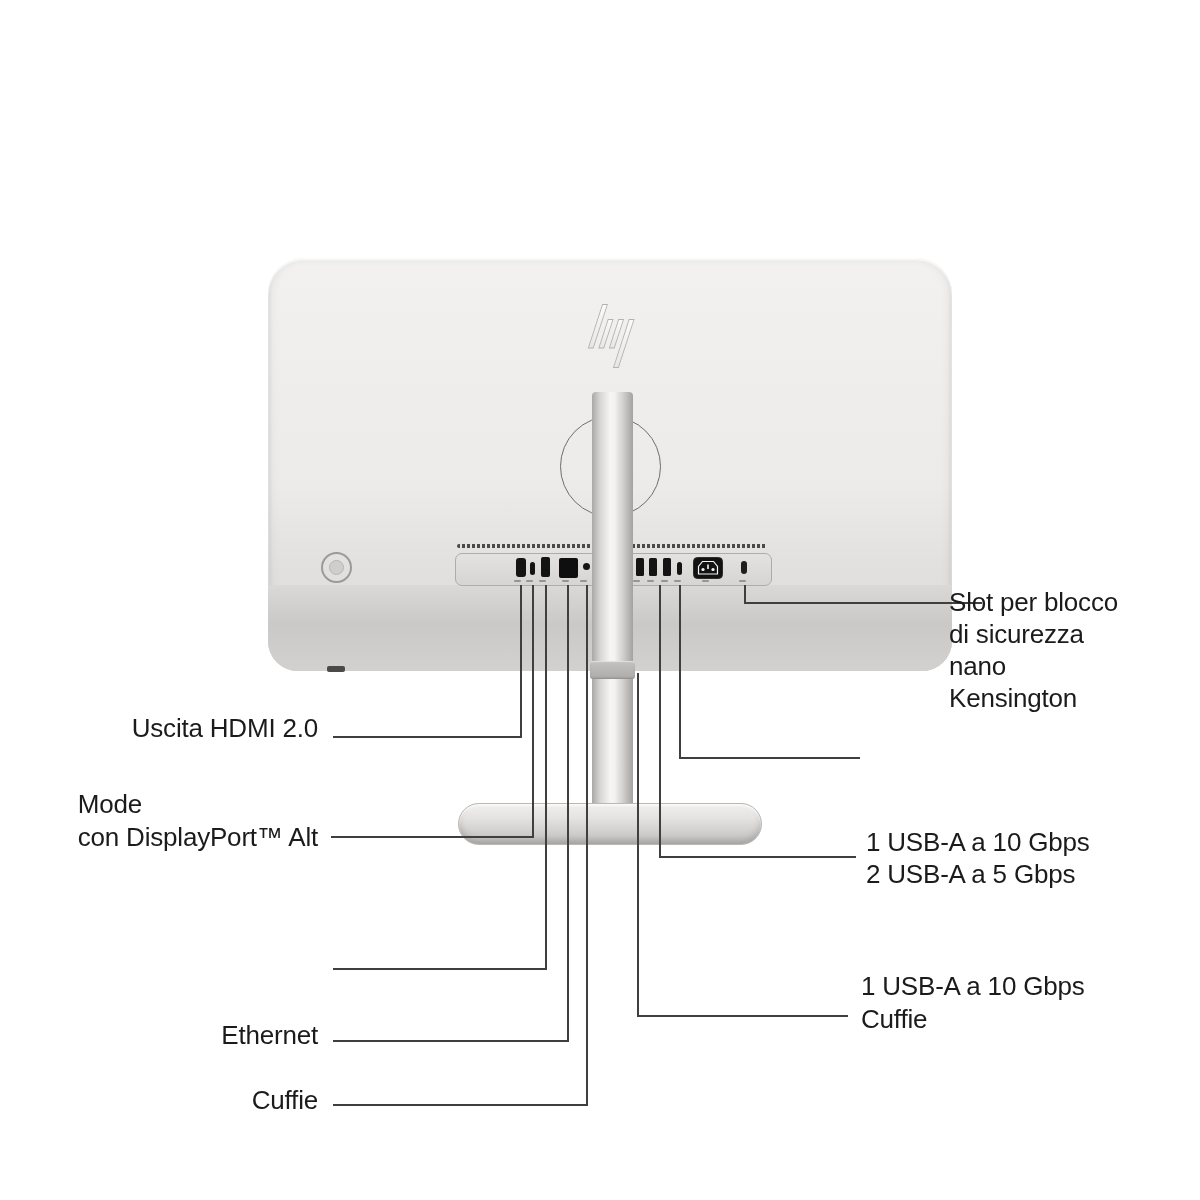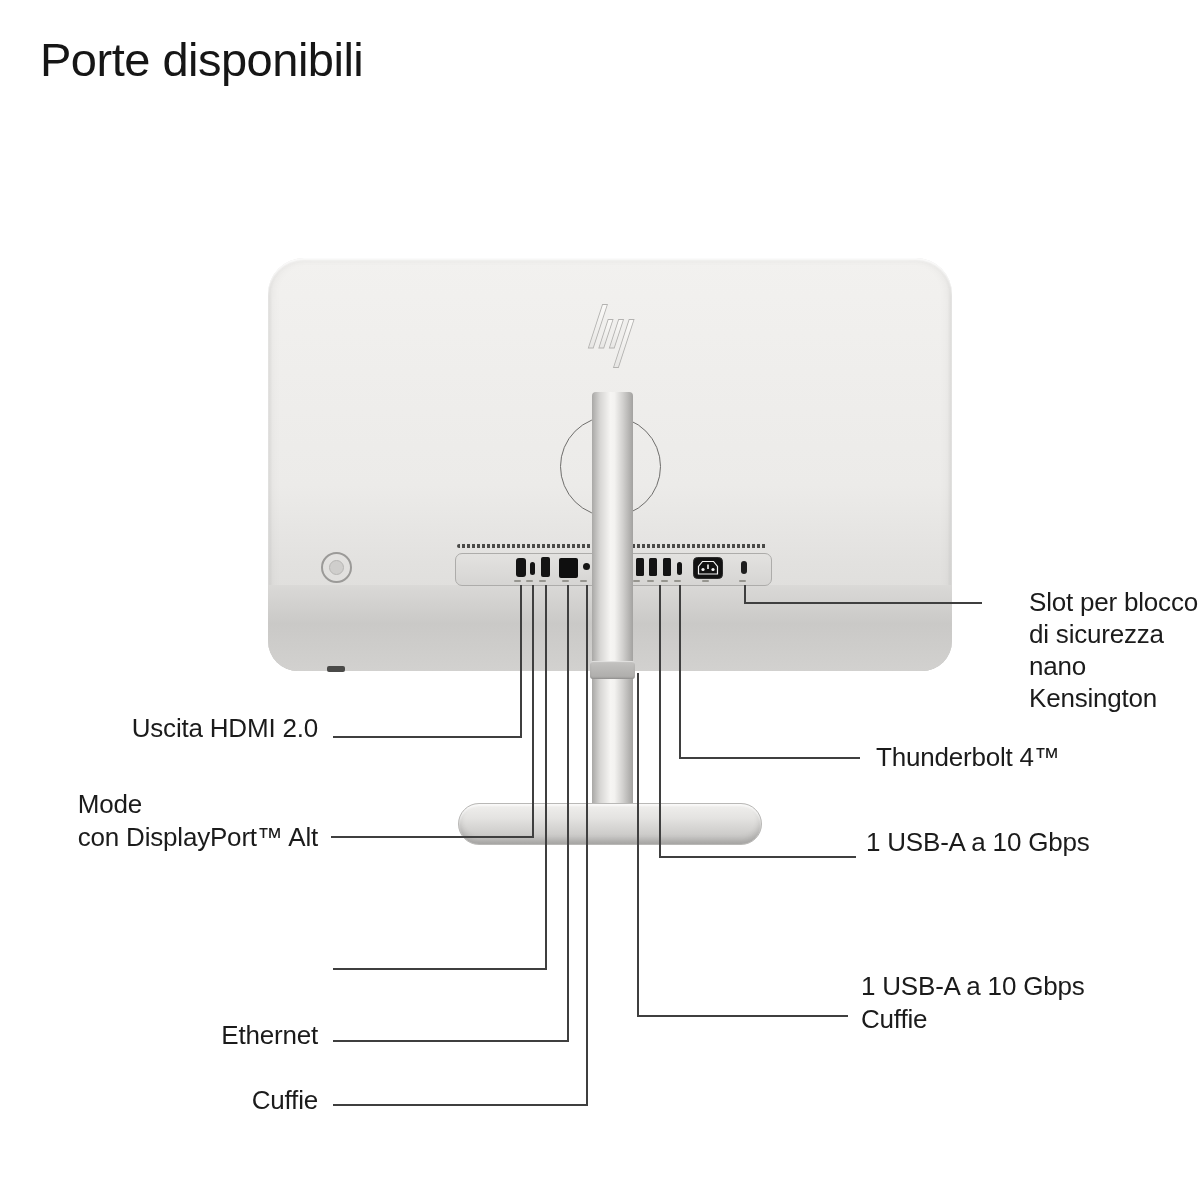--- a/index.html
+++ b/index.html
@@ -38,21 +38,20 @@
   .ln{background:#3f3f3f;}
   
   .lb{font-size:26px;line-height:33px;letter-spacing:-0.2px;color:#1b1b1b;white-space:nowrap;}
   .ra{}
 </style>
 </head>
 <body>
 
 <div id="stage">
 
-  <div class="abs title">Porte disponibili</div>
 
   <div class="abs monitor">
     <div class="abs chin"></div>
   </div>
 
   <svg class="abs" style="left:580px;top:294px" width="60" height="84" viewBox="0 0 80 84">
     <defs>
       <linearGradient id="lg" x1="0" y1="0" x2="0" y2="1">
         <stop offset="0" stop-color="#fbfaf8"></stop>
           <stop offset="1" stop-color="#e7e6e4"></stop>
@@ -138,31 +137,31 @@
   <div class="abs lb ra" style="right:882px;top:712px">Uscita HDMI 2.0</div>
 
   <div class="abs lb ra" style="right:882px;top:788px">
     <div>Mode</div>
     <div>con DisplayPort™ Alt</div>
   </div>
 
   <div class="abs lb ra" style="right:882px;top:1019px">Ethernet</div>
   <div class="abs lb ra" style="right:882px;top:1084px">Cuffie</div>
 
-  <div class="abs lb" style="left:1029px;top:586px;line-height:32px">
+  <div class="abs lb" style="left:949px;top:586px;line-height:32px">
     <div>Slot per blocco</div>
     <div>di sicurezza</div>
     <div>nano</div>
     <div>Kensington</div>
   </div>
 
-  <div class="abs lb" style="left:876px;top:741px">Thunderbolt 4™</div>
 
   <div class="abs lb" style="left:866px;top:826px;line-height:32px">
     <div>1 USB-A a 10 Gbps</div>
+    <div>2 USB-A a 5 Gbps</div>
   </div>
 
   <div class="abs lb" style="left:861px;top:970px">
     <div>1 USB-A a 10 Gbps</div>
     <div>Cuffie</div>
   </div>
 
 </div>
 
 </body></html>

